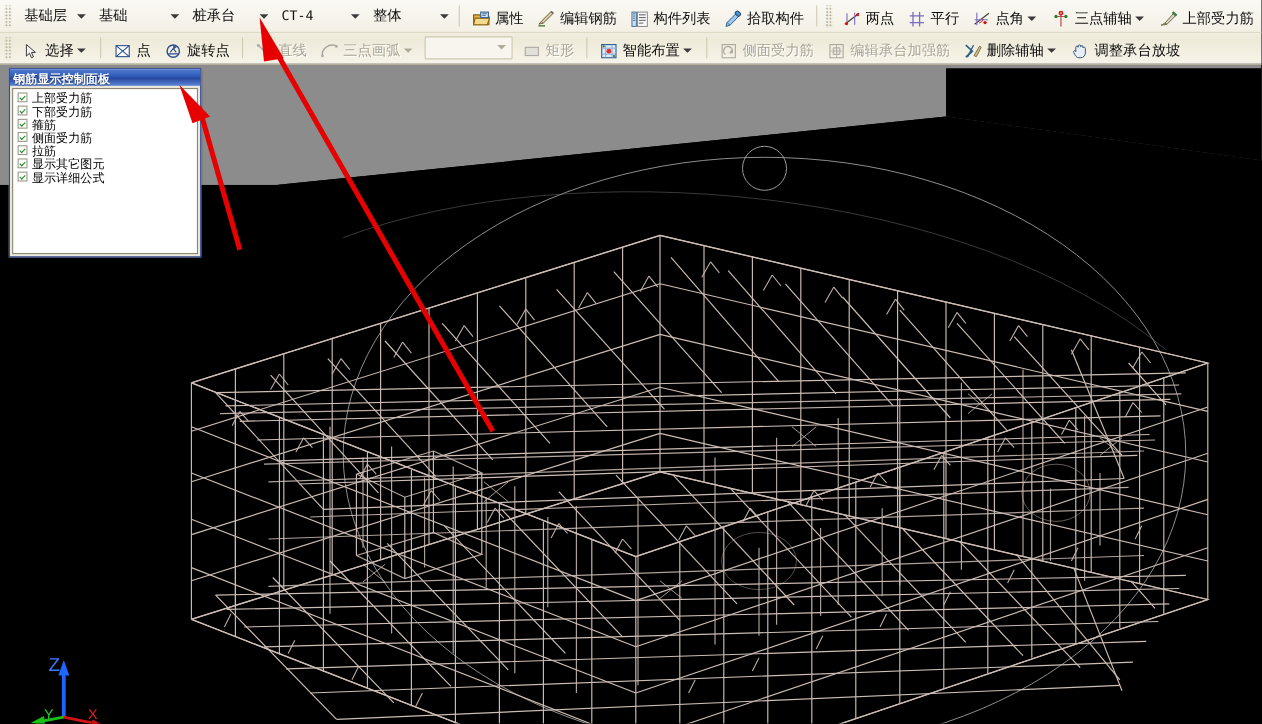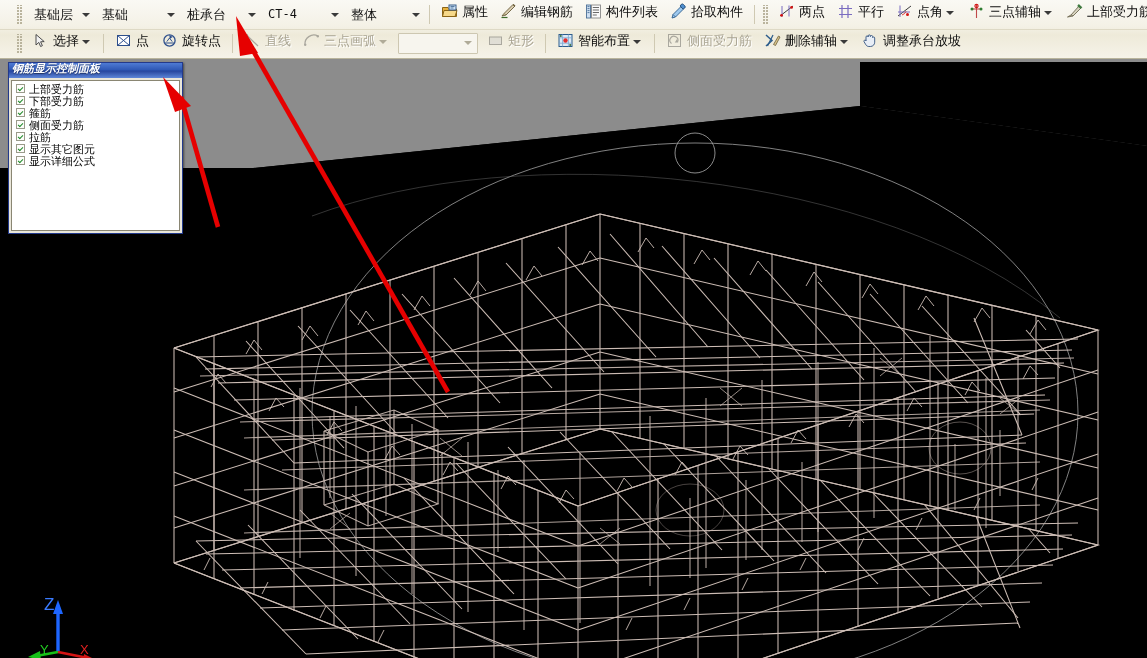--- a/index.html
+++ b/index.html
@@ -12,21 +12,21 @@
 
   
   #toolbars{
     position:absolute;left:0;top:0;width:1147px;height:58px;
     background:linear-gradient(to bottom,#faf9f4 0%,#f4f1e6 45%,#eeead9 60%,#f6f3e9 100%);
     border-bottom:1px solid #b9b49c;
     z-index:30;
   }
   .tbrow{
     position:relative;height:28px;display:flex;align-items:center;
-    padding-left:14px;box-sizing:border-box;white-space:nowrap;
+    padding-left:2px;box-sizing:border-box;white-space:nowrap;
   }
   .tbrow.r1{height:29px;}
   .tbrow.r2{height:28px;border-top:1px solid #ded9c5;}
 
   .grip{
     width:7px;height:20px;margin:0 3px 0 2px;flex:0 0 auto;
     background-image:radial-gradient(circle at 1px 1px,#b3ad95 0.8px,transparent 1px);
     background-size:3px 3px;background-position:1px 2px;opacity:.9;
   }
   .sep{width:1px;height:19px;background:#cfc9b2;margin:0 5px;flex:0 0 auto;}
@@ -42,21 +42,21 @@
   .combo .carrow{
     width:13px;height:19px;position:relative;flex:0 0 auto;
   }
   .combo .carrow::after{
     content:"";position:absolute;left:3px;top:8px;
     border-left:4px solid transparent;border-right:4px solid transparent;
     border-top:4px solid #3a3a3a;
   }
 
   .tbtn{
-    display:flex;align-items:flex-start;flex:0 0 auto;height:23px;
+    display:flex;align-items:flex-end;flex:0 0 auto;height:23px;
     padding:0 4px;margin:0 1px;border:1px solid transparent;border-radius:2px;
     cursor:default;
   }
   .tbtn .lbl{
     font-size:13px;color:#0c0c0c;padding-left:4px;white-space:nowrap;
     font-family:"DejaVu Sans","Liberation Sans",sans-serif;
   }
   .tbtn.disabled .lbl{color:#a9a492;text-shadow:1px 1px 0 #fff;}
   .tbtn.disabled{cursor:default;}
   .dcaret{
@@ -94,21 +94,21 @@
   #rebarpanel{
     position:absolute;left:8px;top:62px;width:175px;height:172px;
     background:#e9e6da;border:1px solid #233a8c;
     box-shadow:1px 1px 2px rgba(0,0,0,.5);
     z-index:40;box-sizing:border-box;
     display:flex;flex-direction:column;
   }
   #panelTitle{
     height:15px;flex:0 0 auto;
     background:linear-gradient(to bottom,#4f7bd4 0%,#2d56b4 48%,#24439c 52%,#5e86d8 100%);
-    display:flex;align-items:flex-start;padding-left:3px;box-sizing:border-box;font-style:italic;
+    display:flex;align-items:flex-end;padding-left:3px;box-sizing:border-box;
   }
   #panelTitle .tt{
     color:#fff;font-size:11px;font-weight:bold;line-height:12px;
     font-family:"DejaVu Sans","Liberation Sans",sans-serif;
     text-shadow:0 1px 1px rgba(0,0,0,.45);letter-spacing:0px;
   }
   #panelBody{
     flex:1 1 auto;margin:2px;background:#fff;border:1px solid #8a8673;
     box-sizing:border-box;padding:3px 0 0 4px;overflow:hidden;
   }
@@ -378,20 +378,30 @@
       <span class="ico dim">
         <svg width="17" height="17" viewBox="0 0 17 17">
           <rect x="2.5" y="2.5" width="12" height="12" fill="none" stroke="#3a3a3a" stroke-width="1"></rect>
           <path d="M5.5 11.5 A4 4 0 1 1 11.5 10" fill="none" stroke="#3a3a3a" stroke-width="1.2"></path>
           <path d="M11 7 L12.2 10.4 L8.8 10.6 Z" fill="#3a3a3a"></path>
         </svg>
       </span>
       <span class="lbl">侧面受力筋</span>
     </div>
 
+    <div class="tbtn disabled">
+      <span class="ico dim">
+        <svg width="17" height="17" viewBox="0 0 17 17">
+          <rect x="2.5" y="2.5" width="12" height="12" fill="none" stroke="#3a3a3a" stroke-width="1"></rect>
+          <path d="M5.5 5.5 h6 v6 h-6 Z" fill="#c8c8c8" stroke="#3a3a3a" stroke-width="0.9"></path>
+          <path d="M8.5 3 v11 M3 8.5 h11" stroke="#3a3a3a" stroke-width="0.7"></path>
+        </svg>
+      </span>
+      <span class="lbl">编辑承台加强筋</span>
+    </div>
 
     <div class="tbtn">
       <span class="ico">
         <svg width="17" height="17" viewBox="0 0 17 17">
           <path d="M2 3 L8 8.5 L2 14" fill="none" stroke="#2d5d8c" stroke-width="1.5"></path>
           <path d="M9 3 L3.5 14" stroke="#2d5d8c" stroke-width="1.2"></path>
           <path d="M9.5 12.5 L14.5 4 L16 5 L11.5 13.5 Z" fill="#d9c48a" stroke="#6b5f3c" stroke-width="0.8"></path>
         </svg>
       </span>
       <span class="lbl">删除辅轴</span>

